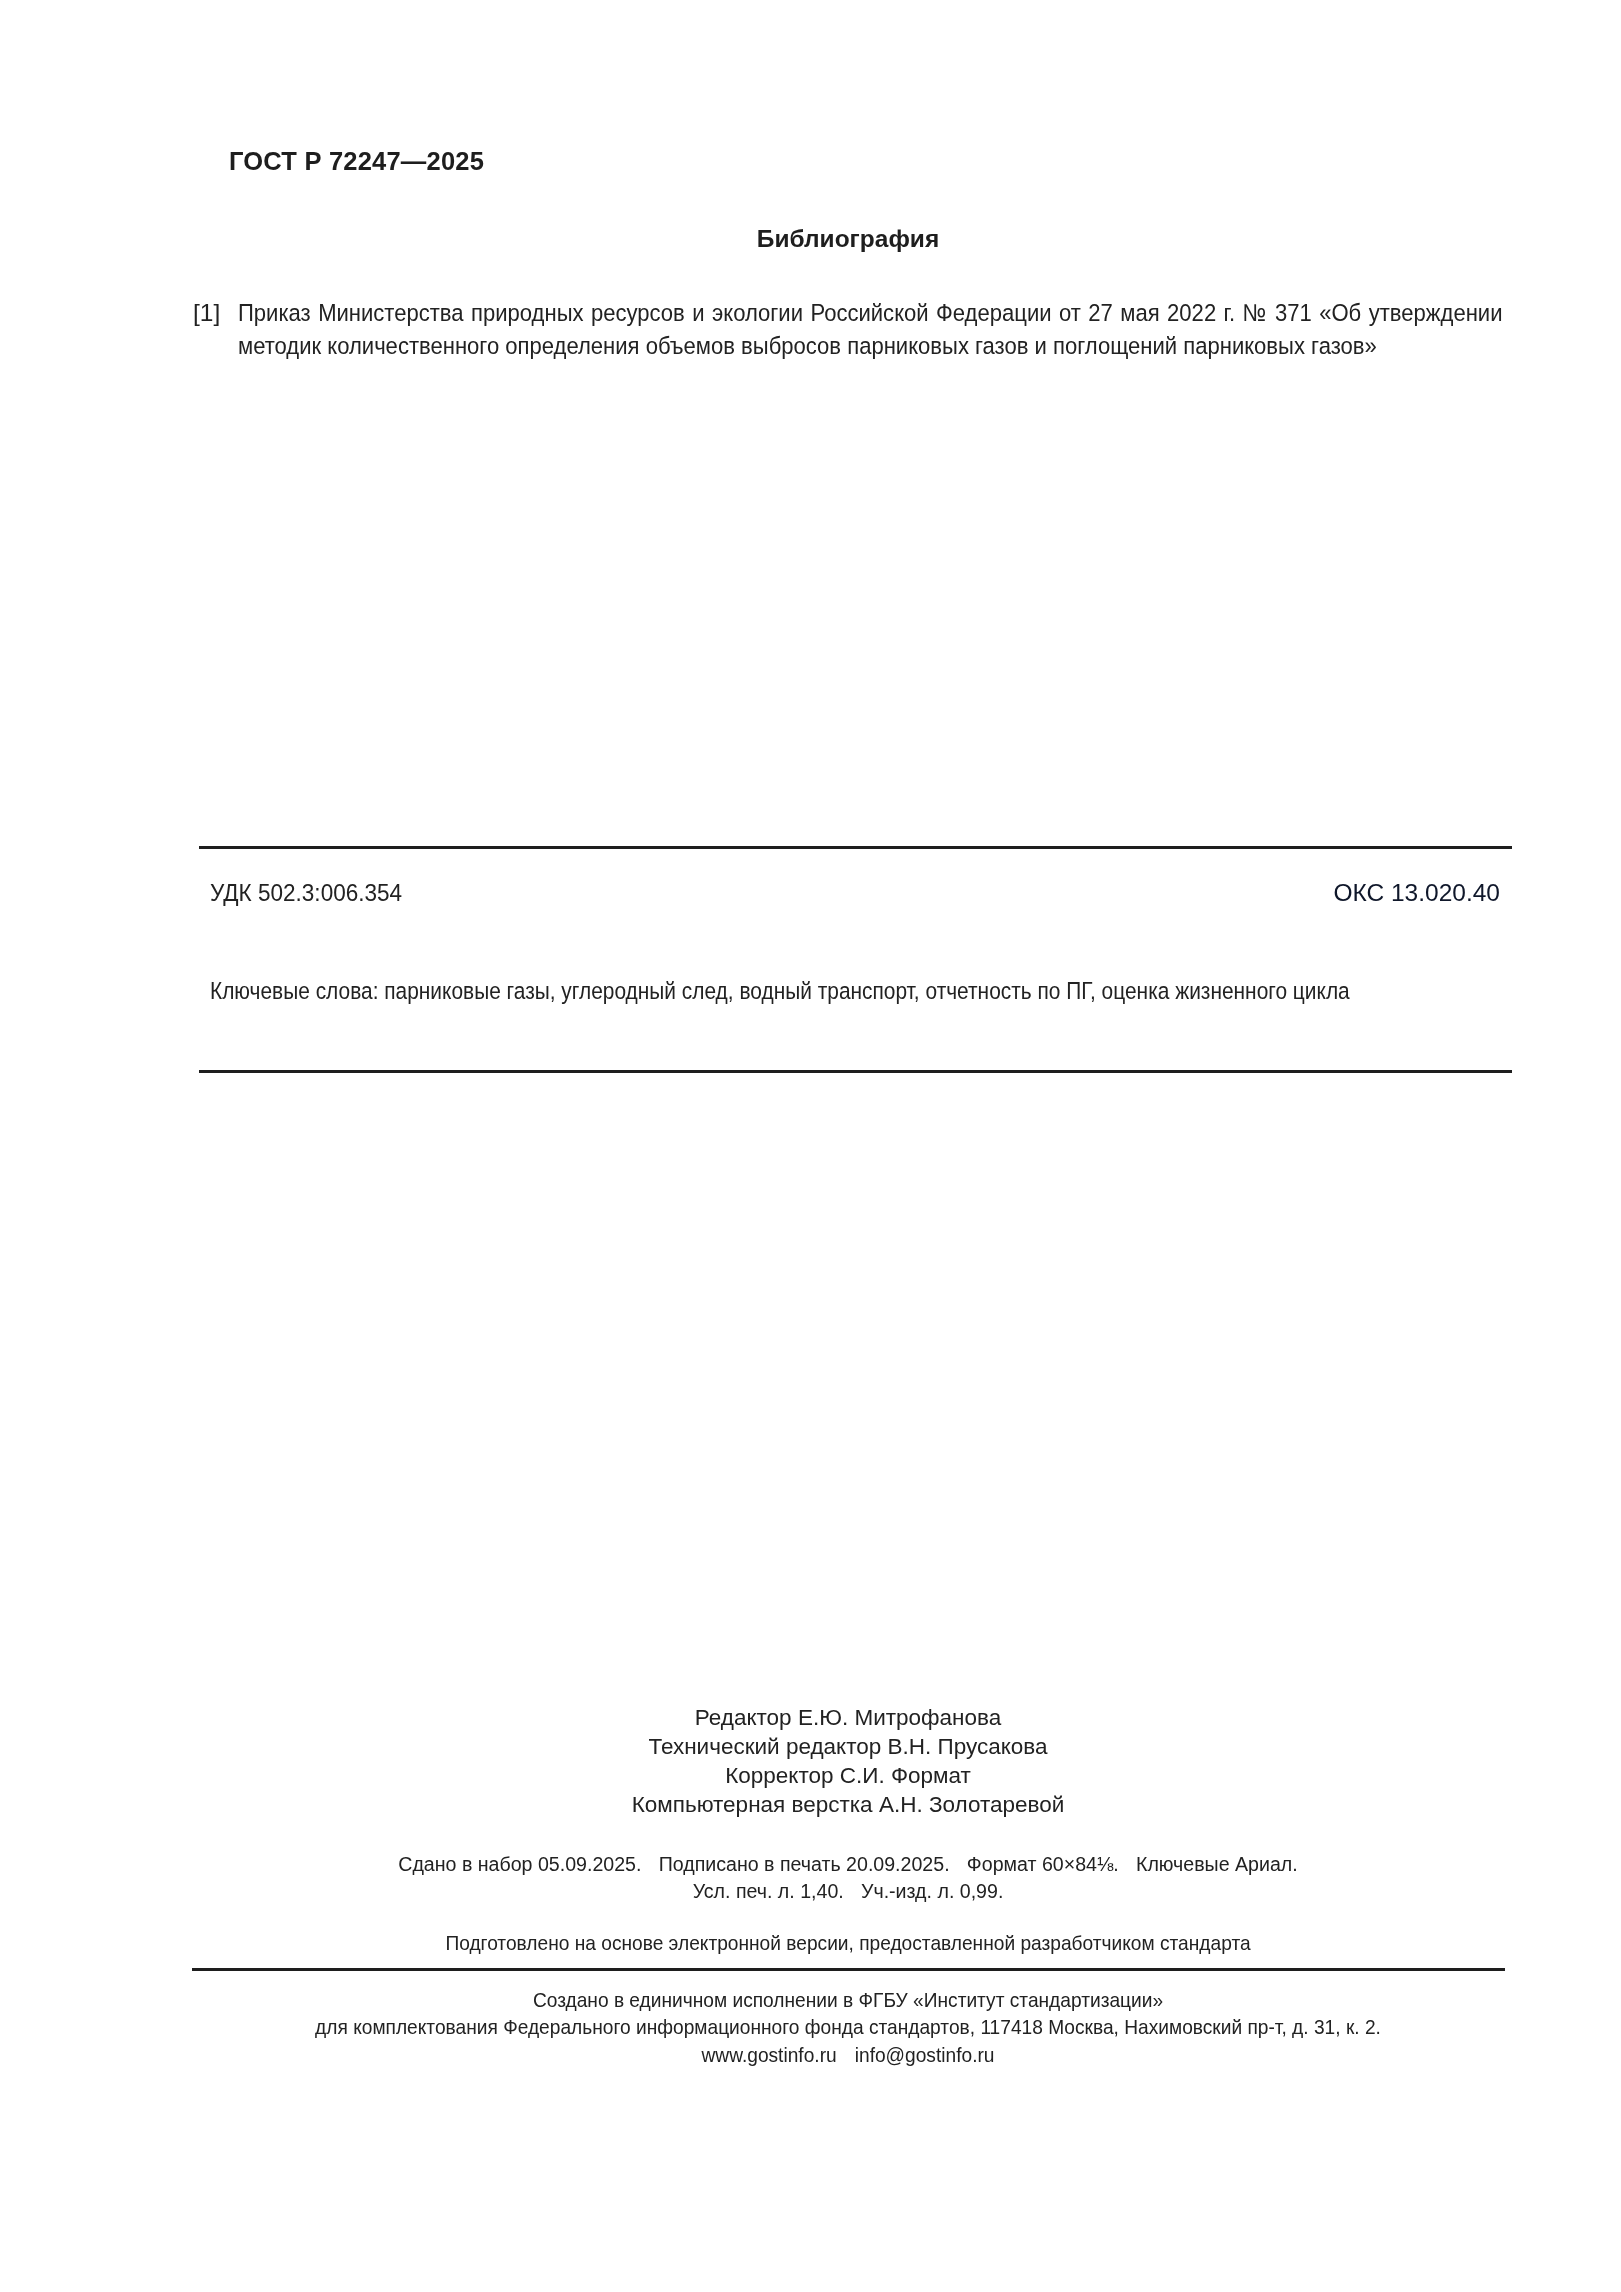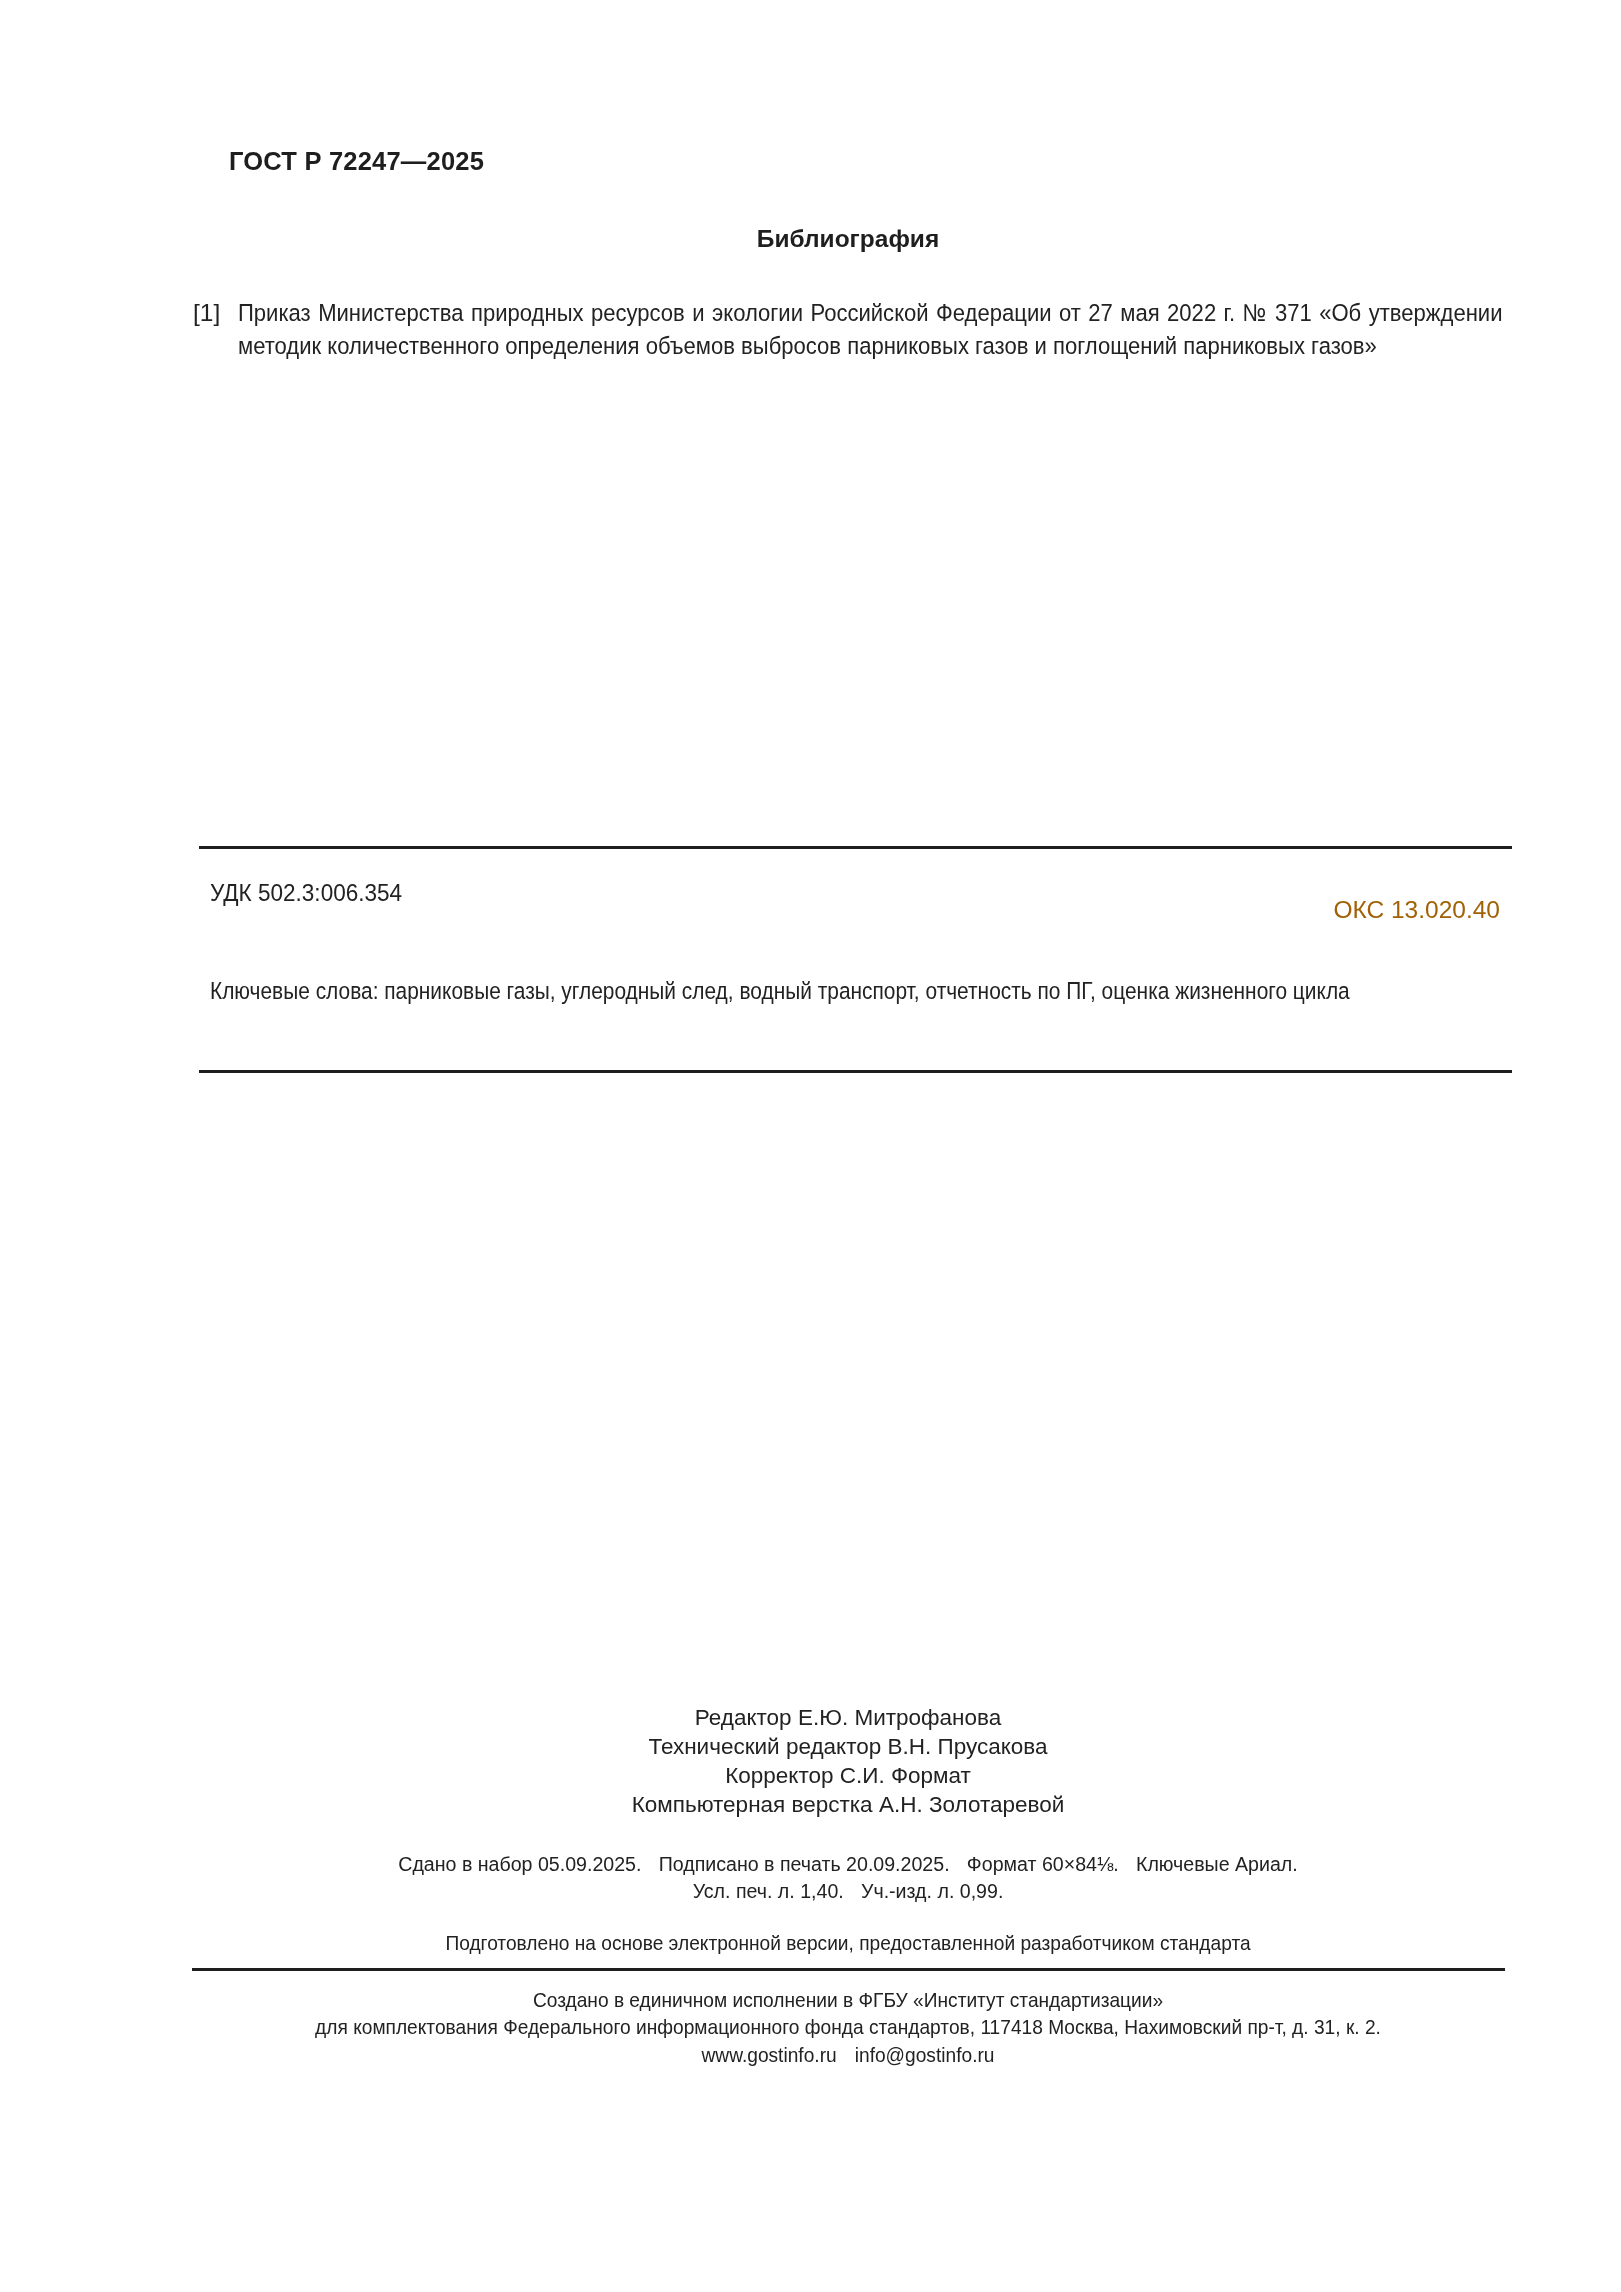--- a/index.html
+++ b/index.html
@@ -73,22 +73,21 @@
       top: 879px;
       font-size: 24.5px;
       color: #222;
       transform: scaleX(0.92);
       transform-origin: left top;
     }
     .oks {
       right: 121px;
       top: 879px;
       font-size: 24.5px;
-      color: #a16207;
-      margin-top: 17px;
+      color: #0f172a;
     }
     .keywords {
       left: 210px;
       top: 973px;
       width: 1519px;
       font-size: 24.5px;
       line-height: 35px;
       color: #222;
       text-align: justify;
       transform: scaleX(0.853);

